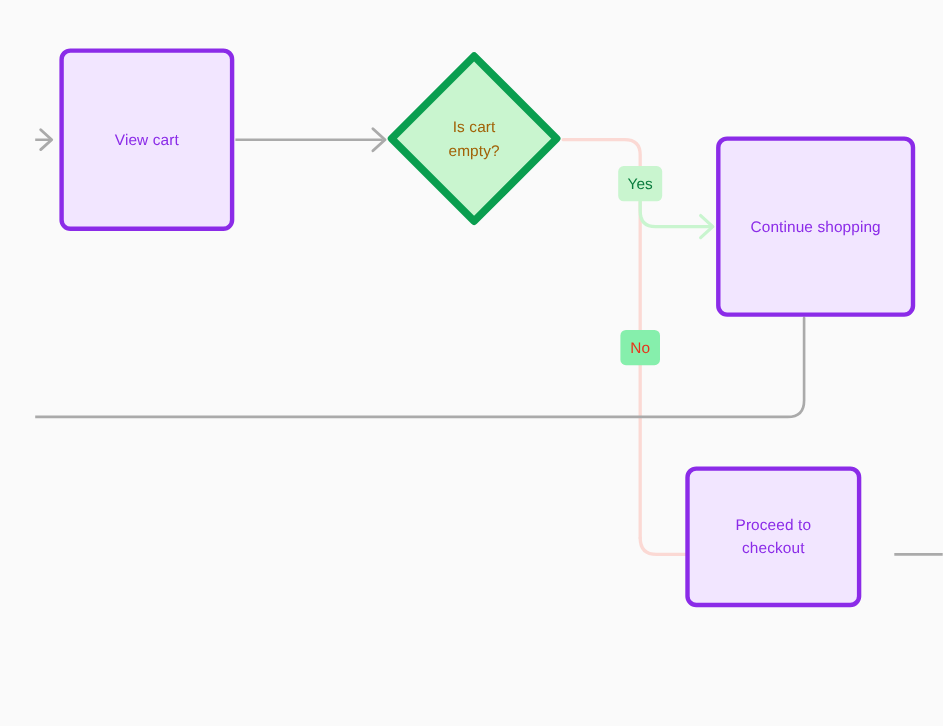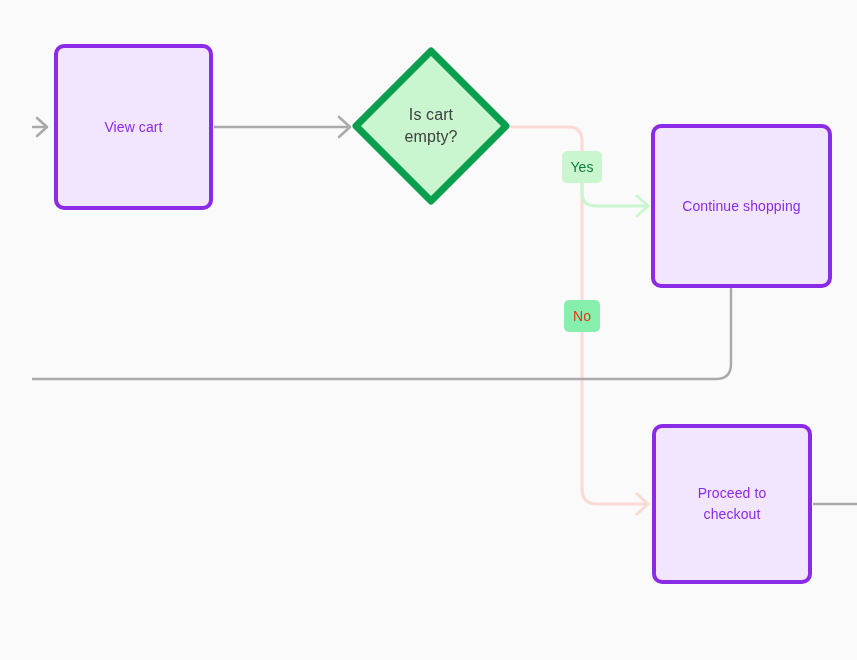--- a/index.html
+++ b/index.html
@@ -56,23 +56,23 @@
   }
   .diamond-shape {
     position: absolute;
     left: 0;
     top: 0;
     width: 160px;
     height: 160px;
   }
   .decision-label {
     position: relative;
-    font-size: 16px;
+    font-size: 14px;
     line-height: 22px;
-    color: #404040;
+    color: #a16207;
     letter-spacing: 0.1px;
     white-space: pre-line;
     text-align: center;
     z-index: 2;
   }
   .edge-label {
     position: absolute;
     box-sizing: border-box;
     display: flex;
     align-items: center;
@@ -142,21 +142,21 @@
       <polygon points="80,5 155,80 80,155 5,80" fill="#c9f5cf" stroke="#0a9e4f" stroke-width="7" stroke-linejoin="round"></polygon>
     </svg>
     <span class="decision-label">Is cart
 empty?</span>
   </div>
 
   <div class="node node-process" style="left:619px; top:124px; width:181px; height:164px;">
     <span class="node-label">Continue shopping</span>
   </div>
 
-  <div class="node node-process" style="left:620px; top:424px; width:160px; height:160px;">
+  <div class="node node-process" style="left:591px; top:424px; width:160px; height:128px;">
     <span class="node-label">Proceed to
 checkout</span>
   </div>
 
   <div class="edge-label edge-label-yes" style="left:530px; top:151px; width:40px; height:32px;">
     <span>Yes</span>
   </div>
 
   <div class="edge-label edge-label-no" style="left:532px; top:300px; width:36px; height:32px;">
     <span>No</span>

